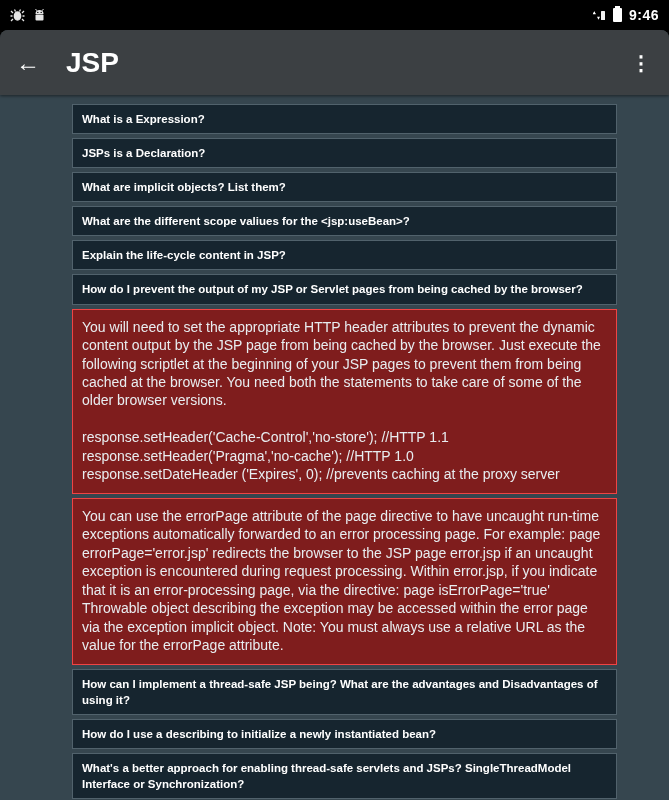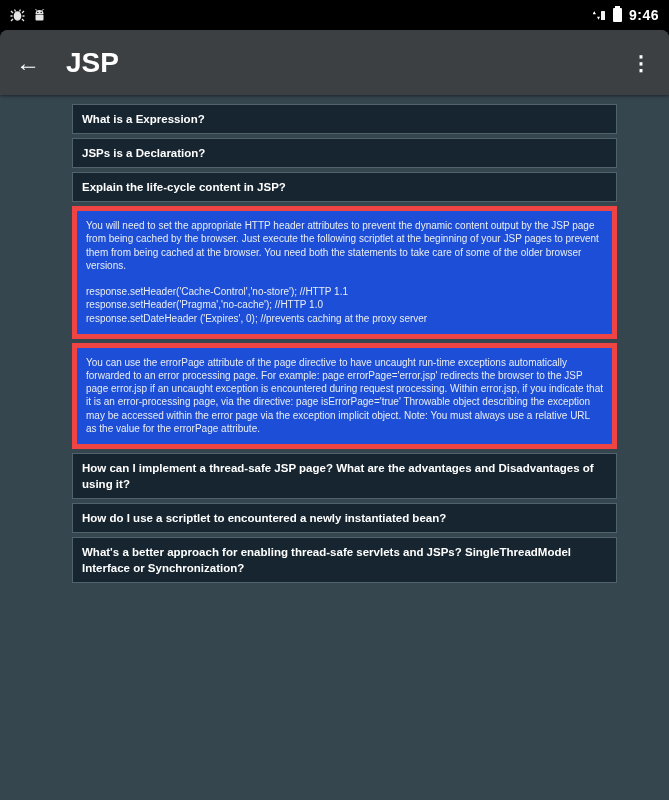--- a/index.html
+++ b/index.html
@@ -70,25 +70,25 @@
     border: 1px solid #51626c;
     padding: 6px 9px;
     color: #ffffff;
     font-weight: bold;
     font-size: 11.5px;
     line-height: 1.4;
     cursor: pointer;
   }
   .answer {
     margin-top: 4px;
-    background: #1d4ed8;
-    border: 5px solid #ef4444;
+    background: #7f1d1d;
+    border: 1px solid #ef4444;
     padding: 8px 9px 9px 9px;
     color: #e8edf0;
-    font-size: 10px;
+    font-size: 14px;
     line-height: 1.32;
     white-space: pre-wrap;
   }
 </style>
 </head>
 <body>
 
 <div class="status-bar">
   <div class="status-left">
     <span class="status-icon">
@@ -142,45 +142,52 @@
 
     <div class="qa-item">
       <div class="question">What is a Expression?</div>
     </div>
 
     <div class="qa-item">
       <div class="question">JSPs is a Declaration?</div>
     </div>
 
 
+    <div class="qa-item">
+      <div class="question">What are implicit objects? List them?</div>
+    </div>
 
 
+    <div class="qa-item">
+      <div class="question">What are the different scope valiues for the &lt;jsp:useBean&gt;?</div>
+    </div>
 
     <div class="qa-item">
       <div class="question">Explain the life-cycle content in JSP?</div>
     </div>
 
     <div class="qa-item">
+      <div class="question">How do I prevent the output of my JSP or Servlet pages from being cached by the browser?</div>
       <div class="answer">You will need to set the appropriate HTTP header attributes to prevent the dynamic content output by the JSP page from being cached by the browser. Just execute the following scriptlet at the beginning of your JSP pages to prevent them from being cached at the browser. You need both the statements to take care of some of the older browser versions.
 
 response.setHeader('Cache-Control','no-store'); //HTTP 1.1
 response.setHeader('Pragma','no-cache'); //HTTP 1.0
 response.setDateHeader ('Expires', 0); //prevents caching at the proxy server</div>
     </div>
 
     <div class="qa-item">
       <div class="answer">You can use the errorPage attribute of the page directive to have uncaught run-time exceptions automatically forwarded to an error processing page. For example: page errorPage='error.jsp' redirects the browser to the JSP page error.jsp if an uncaught exception is encountered during request processing. Within error.jsp, if you indicate that it is an error-processing page, via the directive: page isErrorPage='true' Throwable object describing the exception may be accessed within the error page via the exception implicit object. Note: You must always use a relative URL as the value for the errorPage attribute.</div>
     </div>
 
     <div class="qa-item">
-      <div class="question">How can I implement a thread-safe JSP page? What are the advantages and Disadvantages of using it?</div>
+      <div class="question">How can I implement a thread-safe JSP being? What are the advantages and Disadvantages of using it?</div>
     </div>
 
     <div class="qa-item">
-      <div class="question">How do I use a scriptlet to encountered a newly instantiated bean?</div>
+      <div class="question">How do I use a describing to initialize a newly instantiated bean?</div>
     </div>
 
     <div class="qa-item">
       <div class="question">What's a better approach for enabling thread-safe servlets and JSPs? SingleThreadModel Interface or Synchronization?</div>
     </div>
 
   </div>
 </div>
 
 </body></html>

